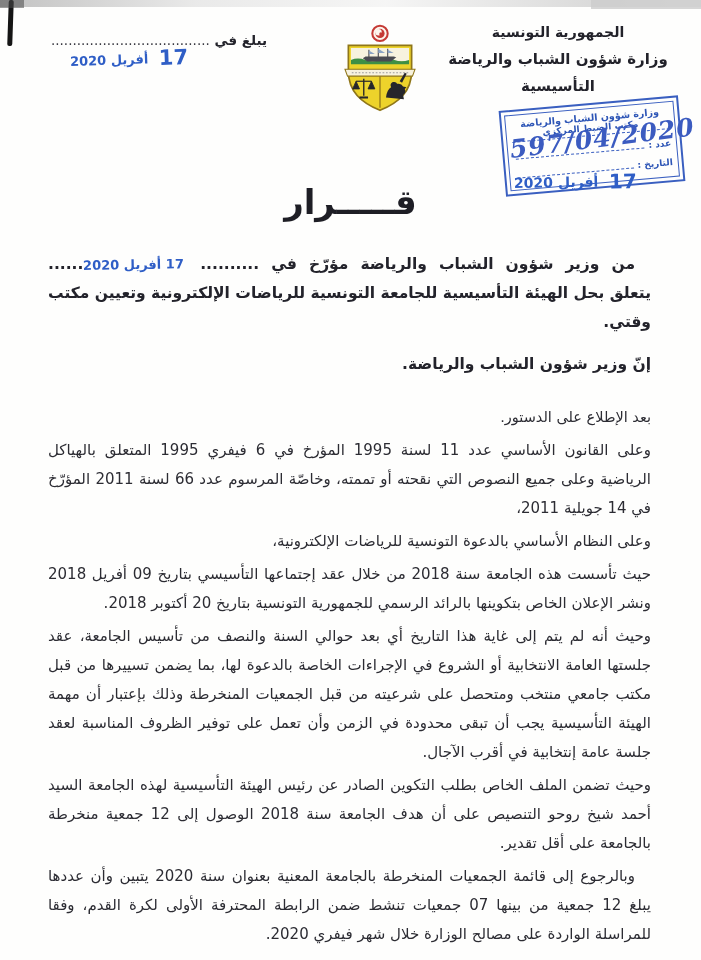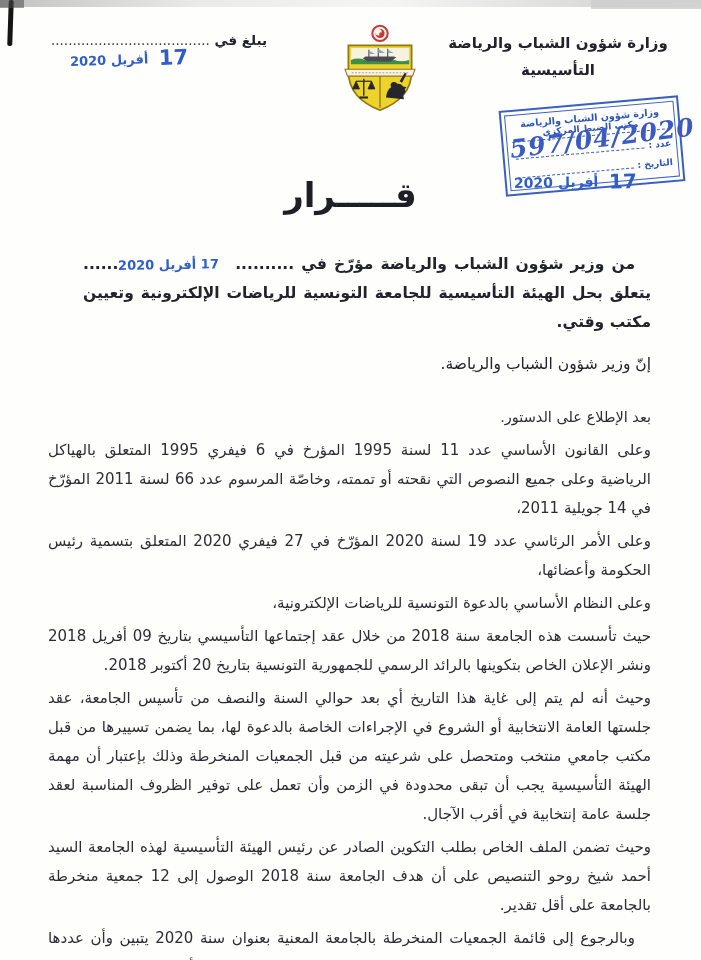--- a/index.html
+++ b/index.html
@@ -46,45 +46,46 @@
   .stamp-row .dashline{flex:1;border-bottom:1px dashed #3a5fc0;margin:0 4px 2px 2px;height:8px;}
   .stamp-handwriting{position:absolute;top:16px;left:2px;right:2px;text-align:center;
     font-family:"DejaVu Serif", serif;font-style:italic;font-size:25px;color:#3b5bc0;
     transform:rotate(-2deg);letter-spacing:1px;font-weight:bold;}
   .stamp-date-below{position:absolute;top:170px;left:514px;color:#2f5ec6;font-weight:bold;
     transform:rotate(-1deg);white-space:nowrap;}
   .stamp-date-below .date-day{font-size:20px;}
   .stamp-date-below .date-rest{font-size:14px;}
 
   
-  .doc-title{position:absolute;top:175px;left:0;right:0;margin:0;text-align:center;
+  .doc-title{position:absolute;top:182px;left:0;right:0;margin:0;text-align:center;
     font-size:34px;font-weight:bold;color:#1e1e25;letter-spacing:1px;}
 
   
   .body-text{position:absolute;top:250px;right:50px;left:48px;font-size:15px;line-height:29px;
     text-align:justify;color:#2c2c33;}
   .body-text p{margin:0 0 4px;}
-  p.intro{font-weight:bold;font-size:15.5px;text-indent:16px;margin-bottom:13px;color:#23232b;margin-left:35px;}
+  p.intro{font-weight:bold;font-size:15.5px;text-indent:16px;margin-bottom:13px;color:#23232b;}
   .intro-date{color:#2f5ec6;font-size:13px;font-weight:bold;display:inline-block;transform:rotate(-1deg);}
-  p.minister-line{font-weight:normal;font-size:15.5px;margin:4px 0 9px;color:#23232b;}
+  p.minister-line{font-weight:bold;font-size:15.5px;margin:4px 0 9px;color:#23232b;}
   p.preamble-first{margin-top:24px;font-size:14.5px;}
   p.gap-before{margin-top:0;}
   p.indent-first{text-indent:16px;}
 </style>
 </head>
 <body>
 
 <div class="page">
 
   <div class="edge-top"></div>
   <div class="edge-right-smudge"></div>
   <div class="edge-left-streak"></div>
   <div class="corner-smudge"></div>
 
   <div class="hdr-right">
+    <div class="republic">الجمهورية التونسية</div>
     <div class="ministry">وزارة شؤون الشباب والرياضة</div>
     <div class="minister-title">التأسيسية</div>
   </div>
 
   <div class="emblem">
     <svg viewBox="0 0 100 110" width="88" height="94" aria-hidden="true">
 
       <circle cx="50" cy="11" r="9" fill="#fdf6ee" stroke="#c53a35" stroke-width="2.4"></circle>
       <circle cx="50" cy="11" r="5.4" fill="#c53a35"></circle>
       <circle cx="48.2" cy="9.6" r="3.8" fill="#fdf6ee"></circle>
@@ -152,21 +153,20 @@
 
   <h1 class="doc-title">قـــــرار</h1>
 
   <main class="body-text">
     <p class="intro"><span>من وزير شؤون الشباب والرياضة مؤرّخ في </span><span>..........</span><span class="intro-date">17 أفريل 2020</span><span>......</span><span> يتعلق بحل الهيئة التأسيسية للجامعة التونسية للرياضات الإلكترونية وتعيين مكتب وقتي.</span></p>
 
     <p class="minister-line">إنّ وزير شؤون الشباب والرياضة.</p>
 
     <p class="preamble-first">بعد الإطلاع على الدستور.</p>
     <p class="gap-before">وعلى القانون الأساسي عدد 11 لسنة 1995 المؤرخ في 6 فيفري 1995 المتعلق بالهياكل الرياضية وعلى جميع النصوص التي نقحته أو تممته، وخاصّة المرسوم عدد 66 لسنة 2011 المؤرّخ في 14 جويلية 2011،</p>
-    <p>وعلى الأمر الرئاسي عدد 19 لسنة 2020 المؤرّخ في 27 فيفري 2020 المتعلق بتسمية رئيس الحكومة وأعضائها،</p>
     <p>وعلى النظام الأساسي بالدعوة التونسية للرياضات الإلكترونية،</p>
     <p class="gap-before">حيث تأسست هذه الجامعة سنة 2018 من خلال عقد إجتماعها التأسيسي بتاريخ 09 أفريل 2018 ونشر الإعلان الخاص بتكوينها بالرائد الرسمي للجمهورية التونسية بتاريخ 20 أكتوبر 2018.</p>
     <p class="gap-before">وحيث أنه لم يتم إلى غاية هذا التاريخ أي بعد حوالي السنة والنصف من تأسيس الجامعة، عقد جلستها العامة الانتخابية أو الشروع في الإجراءات الخاصة بالدعوة لها، بما يضمن تسييرها من قبل مكتب جامعي منتخب ومتحصل على شرعيته من قبل الجمعيات المنخرطة وذلك بإعتبار أن مهمة الهيئة التأسيسية يجب أن تبقى محدودة في الزمن وأن تعمل على توفير الظروف المناسبة لعقد جلسة عامة إنتخابية في أقرب الآجال.</p>
     <p class="gap-before">وحيث تضمن الملف الخاص بطلب التكوين الصادر عن رئيس الهيئة التأسيسية لهذه الجامعة السيد أحمد شيخ روحو التنصيص على أن هدف الجامعة سنة 2018 الوصول إلى 12 جمعية منخرطة بالجامعة على أقل تقدير.</p>
     <p class="gap-before indent-first">وبالرجوع إلى قائمة الجمعيات المنخرطة بالجامعة المعنية بعنوان سنة 2020 يتبين وأن عددها يبلغ 12 جمعية من بينها 07 جمعيات تنشط ضمن الرابطة المحترفة الأولى لكرة القدم، وفقا للمراسلة الواردة على مصالح الوزارة خلال شهر فيفري 2020.</p>
   </main>
 
 </div>
 
 </body></html>

